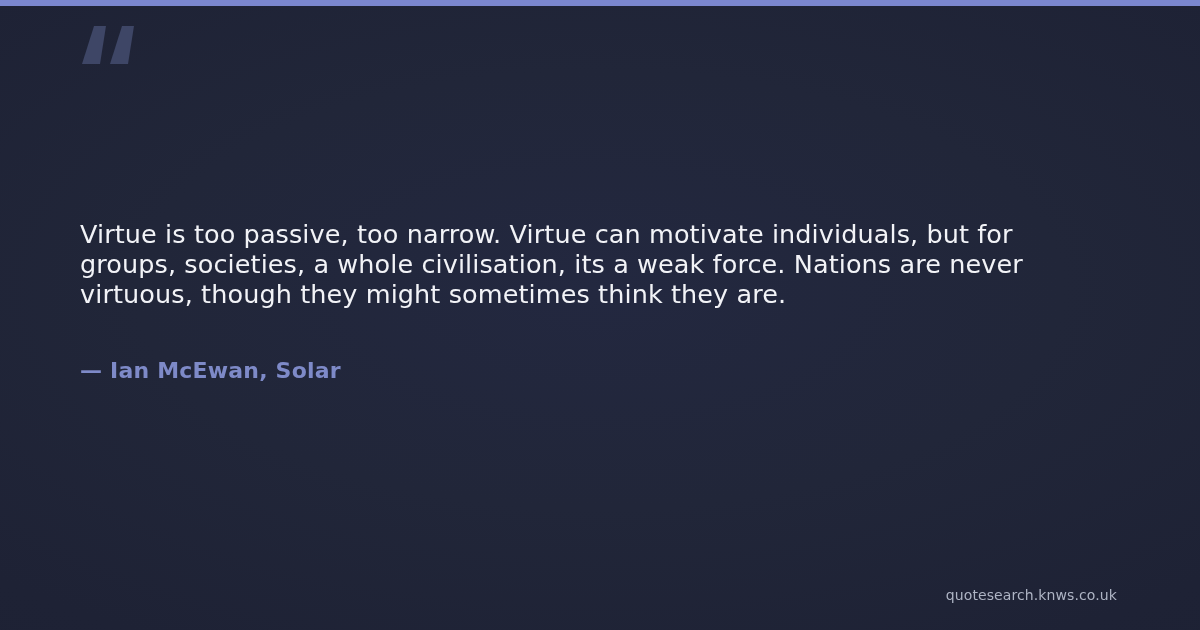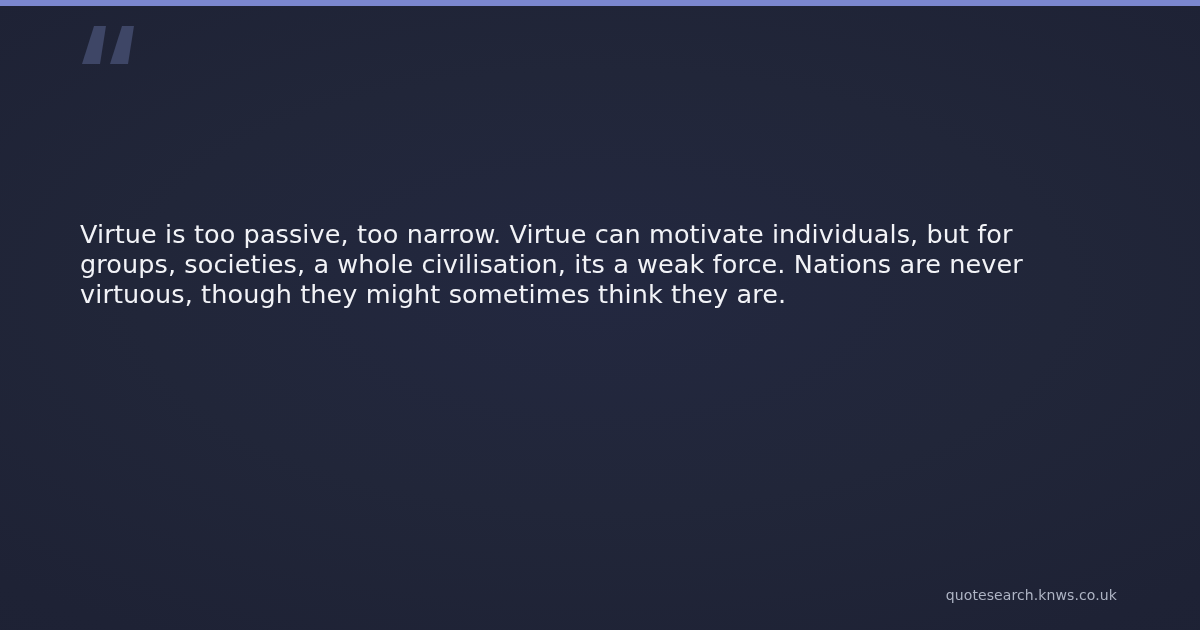--- a/index.html
+++ b/index.html
@@ -103,17 +103,18 @@
 
   <div class="quote-mark" aria-hidden="true">
     <svg width="60" height="70" viewBox="0 0 60 70" xmlns="http://www.w3.org/2000/svg">
       <path d="M2 46 L14 8 L26 8 L20 46 Z" fill="#3e4666"></path>
       <path d="M30 46 L42 8 L54 8 L48 46 Z" fill="#3e4666"></path>
     </svg>
   </div>
 
   <div class="content">
     <p class="quote-text">Virtue is too passive, too narrow. Virtue can motivate individuals, but for groups, societies, a whole civilisation, its a weak force. Nations are never virtuous, though they might sometimes think they are.</p>
+    <p class="attribution">— Ian McEwan, Solar</p>
   </div>
 
   <div class="footer-url">quotesearch.knws.co.uk</div>
 
 </div>
 
 </body></html>

